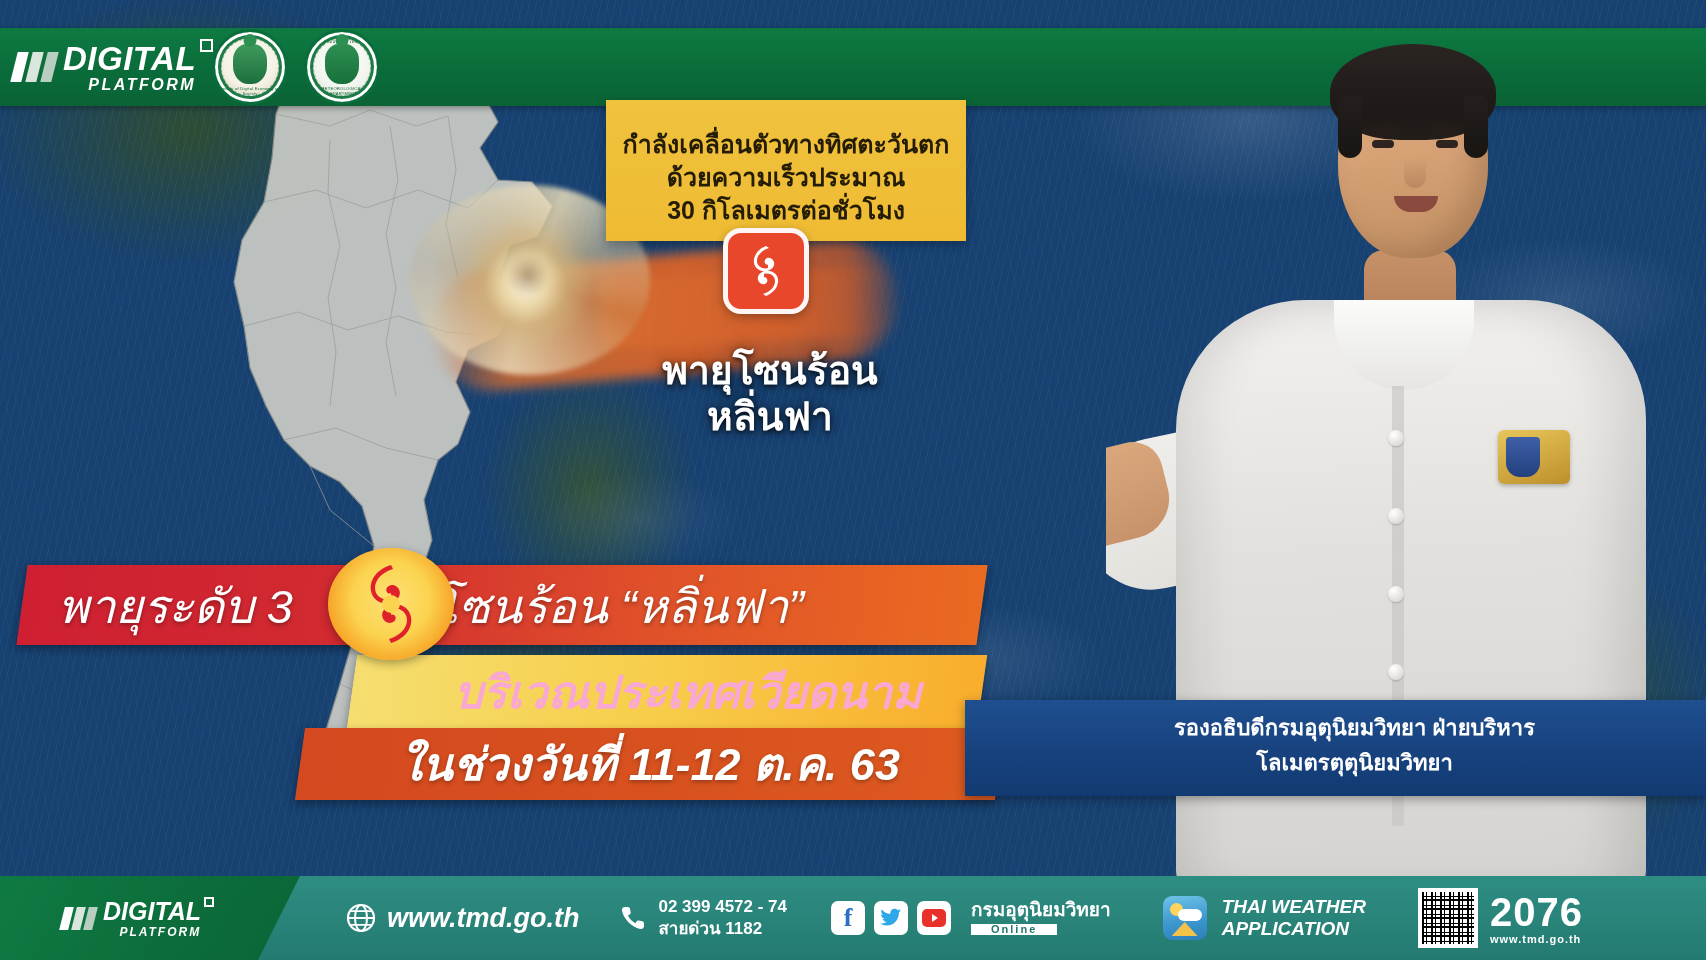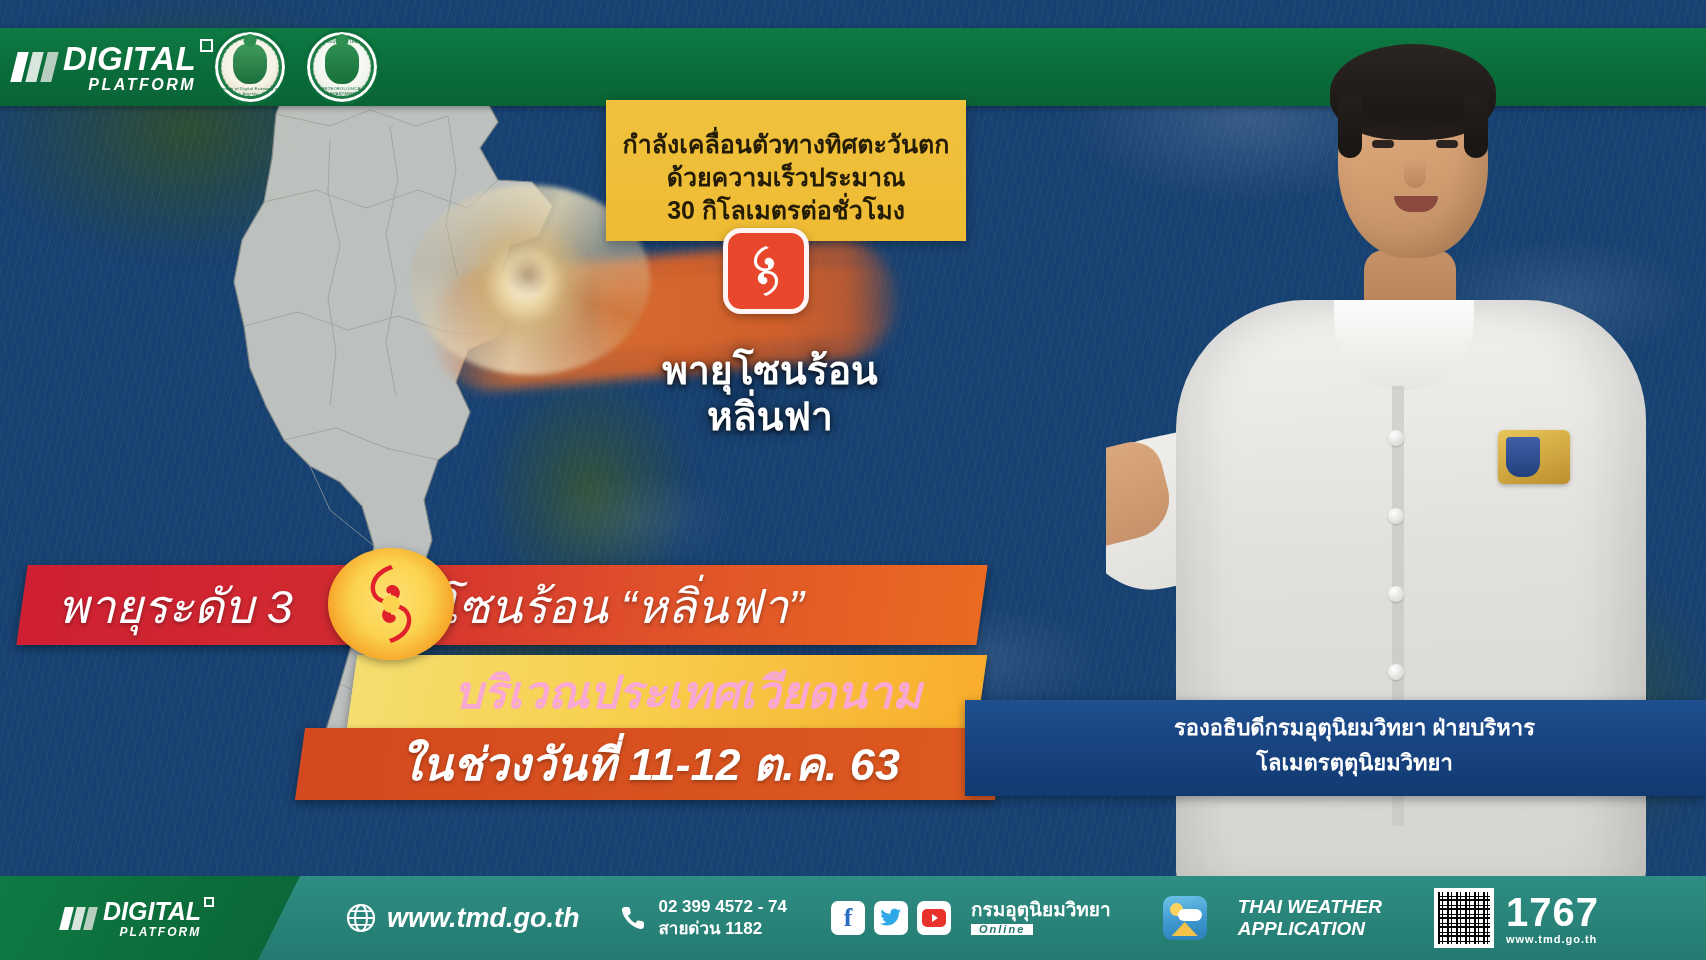--- a/index.html
+++ b/index.html
@@ -337,32 +337,32 @@
   .f-social {
     width: 34px; height: 34px; border-radius: 7px; background: #fff;
     display: flex; align-items: center; justify-content: center;
   }
   .f-social.fb { color: #2b6fc4; font-size: 26px; font-weight: 700; font-family: "Liberation Serif", serif; }
   .f-social.tw { color: #2fa8e8; }
   .f-social.yt { color: #e8312a; }
   .f-deptname { margin-left: 11px; line-height: 1.05; }
   .f-deptname .th { font-size: 19px; font-weight: 700; }
   .f-deptname .en {
-    font-size: 11px; font-weight: 700; font-style: italic; letter-spacing: 2px;
-    background: #fff; color: #23776e; padding: 0 8px; display: inline-block; margin-top: 2px;
+    font-size: 11px; font-weight: 700; letter-spacing: 2px;
+    background: #fff; color: #23776e; padding: 0 20px; display: inline-block; margin-top: 2px;
   }
   .f-appicon {
     width: 44px; height: 44px; border-radius: 9px;
     background: linear-gradient(170deg,#6fc3e8 0%, #3e98cf 55%, #2a7fb8 100%);
     position: relative; overflow: hidden;
   }
   .f-appicon .sun { position:absolute; left:7px; top:7px; width:13px; height:13px; border-radius:50%; background:#ffd45e; }
   .f-appicon .cloud { position:absolute; right:5px; top:13px; width:24px; height:12px; border-radius:10px; background:#fff; }
   .f-appicon .temple { position:absolute; left:9px; bottom:4px; width:26px; height:14px; background:#f3c24a; clip-path: polygon(50% 0, 100% 100%, 0 100%); }
-  .f-apptext { margin-left: 20px; font-size: 19px; font-weight: 700; font-style: italic; line-height: 1.18; }
+  .f-apptext { margin-left: 4px; font-size: 19px; font-weight: 700; font-style: italic; line-height: 1.18; }
   .f-qr { width: 60px; height: 60px; background: #fff; padding: 4px; margin-left: 52px; }
   .f-qr-inner {
     width: 100%; height: 100%;
     background-image:
       linear-gradient(90deg,#000 25%,transparent 25%,transparent 50%,#000 50%,#000 60%,transparent 60%),
       linear-gradient(0deg,#000 20%,transparent 20%,transparent 45%,#000 45%,#000 55%,transparent 55%);
     background-size: 9px 9px, 9px 9px; background-color:#fff;
   }
   .f-hotline { margin-left: 12px; line-height: 1; }
   .f-hotline .num { font-size: 40px; font-weight: 700; letter-spacing: 1px; }
@@ -577,18 +577,18 @@
       <span class="f-apptext">
         <div>THAI WEATHER</div>
         <div>APPLICATION</div>
       </span>
     </div>
 
     <div class="f-qr">
         <div class="f-qr-inner"></div>
       </div>
     <div class="f-hotline">
-      <div class="num">1767</div>
+      <div class="num">2076</div>
       <div class="sub">www.tmd.go.th</div>
     </div>
   </div>
 
 </div>
 
 </body></html>

